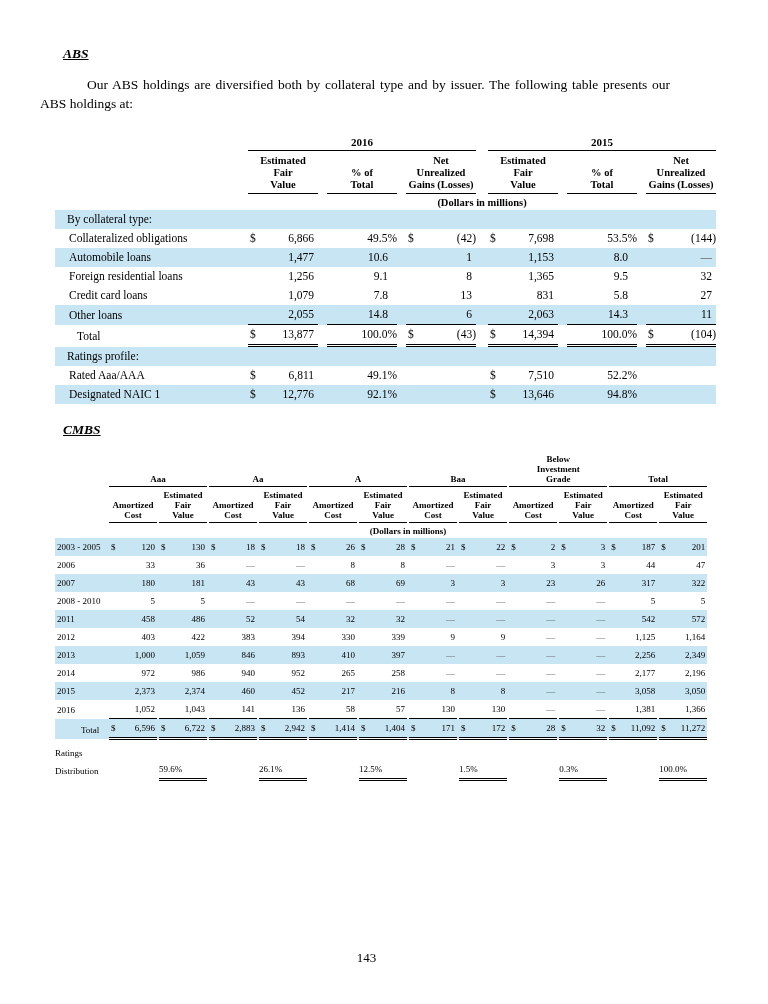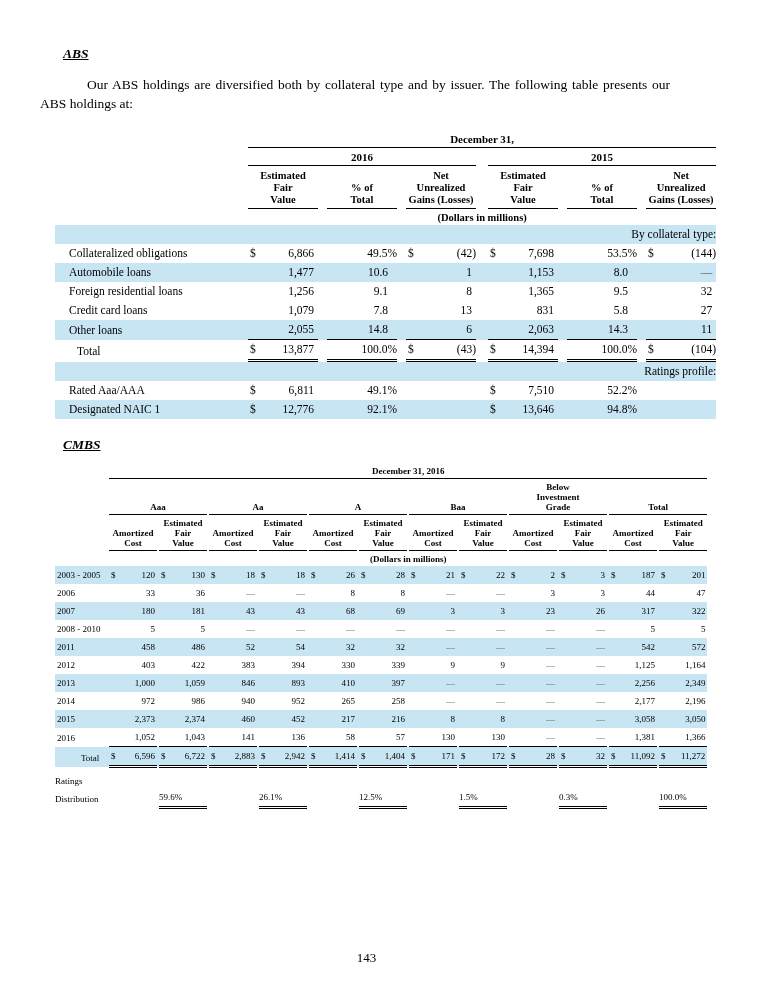--- a/index.html
+++ b/index.html
@@ -30,21 +30,21 @@
   
   .abs-t { width:661px; margin-left:15px; margin-bottom:18px; font-size:11.5px; }
   .abs-t td { line-height:19px; vertical-align:bottom; }
   .dech  { font-weight:bold; text-align:center; font-size:11px; padding-bottom:2px; border-bottom:1.5px solid #000; }
   .yr    { font-weight:bold; text-align:center; font-size:11px; padding:3px 0 2px; border-bottom:1.5px solid #000; }
   .ch    { font-weight:bold; text-align:center; vertical-align:bottom; font-size:10.5px; line-height:12px;
            white-space:pre-line; padding:4px 0 2px; border-bottom:1.5px solid #000; }
   .units { font-weight:bold; text-align:center; font-size:10.5px; padding:3px 0 2px; }
 
   .lbl { text-align:left; padding-left:2px; }
-  .sec { padding-left:0;text-align:right; }
+  .sec { padding-left:12px; }
   .ind1 { padding-left:14px; }
   .ind2 { padding-left:22px; }
   .d { text-align:left; padding-left:2px; }
   .v { text-align:right; }
   .v.pr { padding-right:4px; }
   .p { text-align:right;margin-top:13px; }
   .p.ppr { padding-right:9px; }
   .sp { }
   .shade { background:#c8e5f4; }
   .bt  { border-top:1px solid #000; }
@@ -92,24 +92,20 @@
         <col style="width: 12px;">
         <col style="width: 13px;">
         <col style="width: 57px;">
         <col style="width: 9px;">
         <col style="width: 70px;">
         <col style="width: 9px;">
         <col style="width: 13px;">
         <col style="width: 57px;">
       </colgroup>
     <thead>
-      <tr>
-        <th class="lbl"></th>
-        <th colspan="15" class="dech">December 31,</th>
-      </tr>
       <tr>
         <th class="lbl"></th>
         <th colspan="7" class="yr">2016</th>
         <th class="sp"></th>
         <th colspan="7" class="yr">2015</th>
       </tr>
       <tr>
         <th class="lbl"></th>
         <th colspan="2" class="ch">Estimated
 Fair
@@ -329,24 +325,20 @@
         <col style="width: 2px;">
         <col style="width: 10px;">
         <col style="width: 38px;">
         <col style="width: 2px;">
         <col style="width: 10px;">
         <col style="width: 38px;">
       </colgroup>
     <thead>
       <tr>
         <th class="lbl"></th>
-        <th colspan="35" class="dech2">December 31, 2016</th>
-      </tr>
-      <tr>
-        <th class="lbl"></th>
         <th colspan="5" class="grp">Aaa</th>
         <th></th>
         <th colspan="5" class="grp">Aa</th>
         <th></th>
         <th colspan="5" class="grp">A</th>
         <th></th>
         <th colspan="5" class="grp">Baa</th>
         <th></th>
         <th colspan="5" class="grp">Below
 Investment

